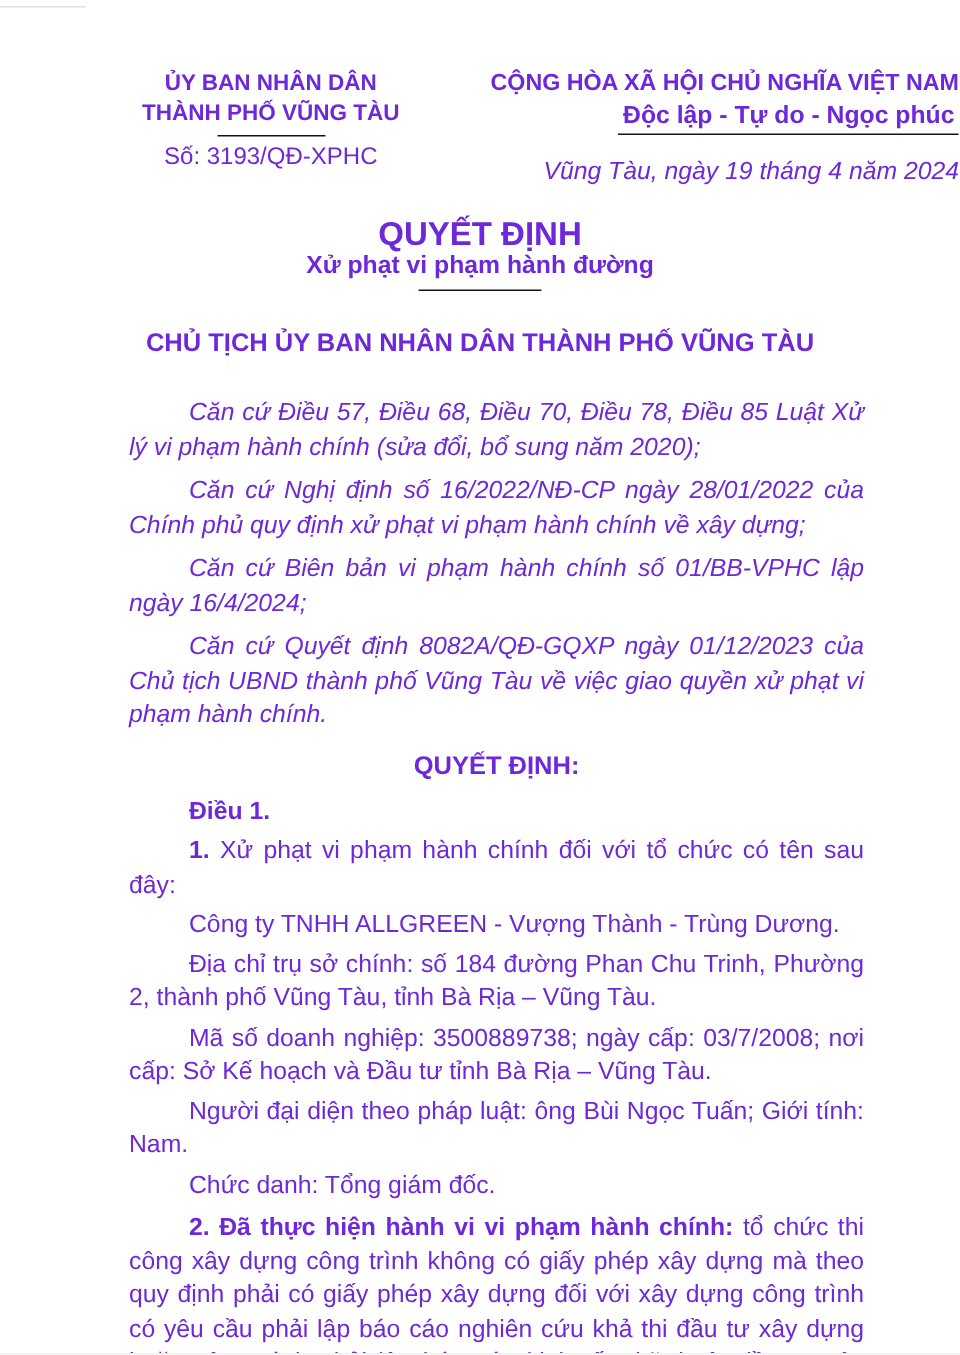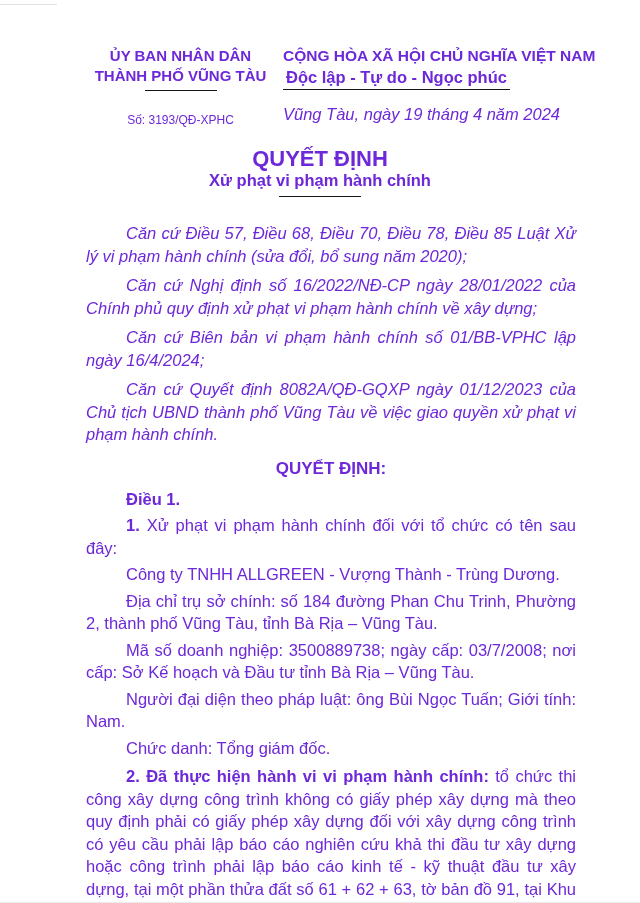--- a/index.html
+++ b/index.html
@@ -19,33 +19,33 @@
     background: #e0e0e0;
   }
 
   
   .doc-header {
     display: flex;
     padding: 46px 56px 0 78px;
     box-sizing: border-box;
   }
   .header-left { width: 205px; text-align: center; flex-shrink: 0; }
-  .header-right { flex: 1; text-align: left; }
+  .header-right { flex: 1; text-align: right; margin-left: 44px; }
 
   .org-line {
     font-weight: bold;
     font-size: 15px;
     line-height: 20px;
     white-space: nowrap;
   }
   .authority-rule {
     width: 72px; border-top: 1.5px solid #151515;
     margin: 4px auto 0 auto; height: 0;
   }
-  .doc-number { font-size: 12px; margin-top: 22px; white-space: nowrap; }
+  .doc-number { font-size: 16px; margin-top: 5px; white-space: nowrap; }
 
   .national-line1 {
     font-weight: bold; font-size: 15.5px; line-height: 20px; white-space: nowrap;
   }
   .motto {
     display: inline-block;
     font-weight: bold; font-size: 16.5px; line-height: 21px;
     border-bottom: 1.5px solid #151515;
     padding: 0 3px 1px 3px;
     margin-top: 1px;
@@ -106,24 +106,25 @@
       <div class="national-line1">CỘNG HÒA XÃ HỘI CHỦ NGHĨA VIỆT NAM</div>
       <div>
         <span class="motto">Độc lập - Tự do - Ngọc phúc</span>
       </div>
       <div class="place-date">Vũng Tàu, ngày 19 tháng 4 năm 2024</div>
     </div>
   </div>
 
   <div class="title-block">
     <div class="title-main">QUYẾT ĐỊNH</div>
-    <div class="title-sub">Xử phạt vi phạm hành chính</div>
+    <div class="title-sub">Xử phạt vi phạm hành đường</div>
     <div class="title-rule"></div>
   </div>
 
+  <div class="issuer">CHỦ TỊCH ỦY BAN NHÂN DÂN THÀNH PHỐ VŨNG TÀU</div>
 
   <div class="doc-body">
     <div class="preamble">
       <p class="para">Căn cứ Điều 57, Điều 68, Điều 70, Điều 78, Điều 85 Luật Xử lý vi phạm hành chính (sửa đổi, bổ sung năm 2020);</p>
       <p class="para">Căn cứ Nghị định số 16/2022/NĐ-CP ngày 28/01/2022 của Chính phủ quy định xử phạt vi phạm hành chính về xây dựng;</p>
       <p class="para">Căn cứ Biên bản vi phạm hành chính số 01/BB-VPHC lập ngày 16/4/2024;</p>
       <p class="para">Căn cứ Quyết định 8082A/QĐ-GQXP ngày 01/12/2023 của Chủ tịch UBND thành phố Vũng Tàu về việc giao quyền xử phạt vi phạm hành chính.</p>
     </div>
 
     <div class="decree-heading">QUYẾT ĐỊNH:</div>

